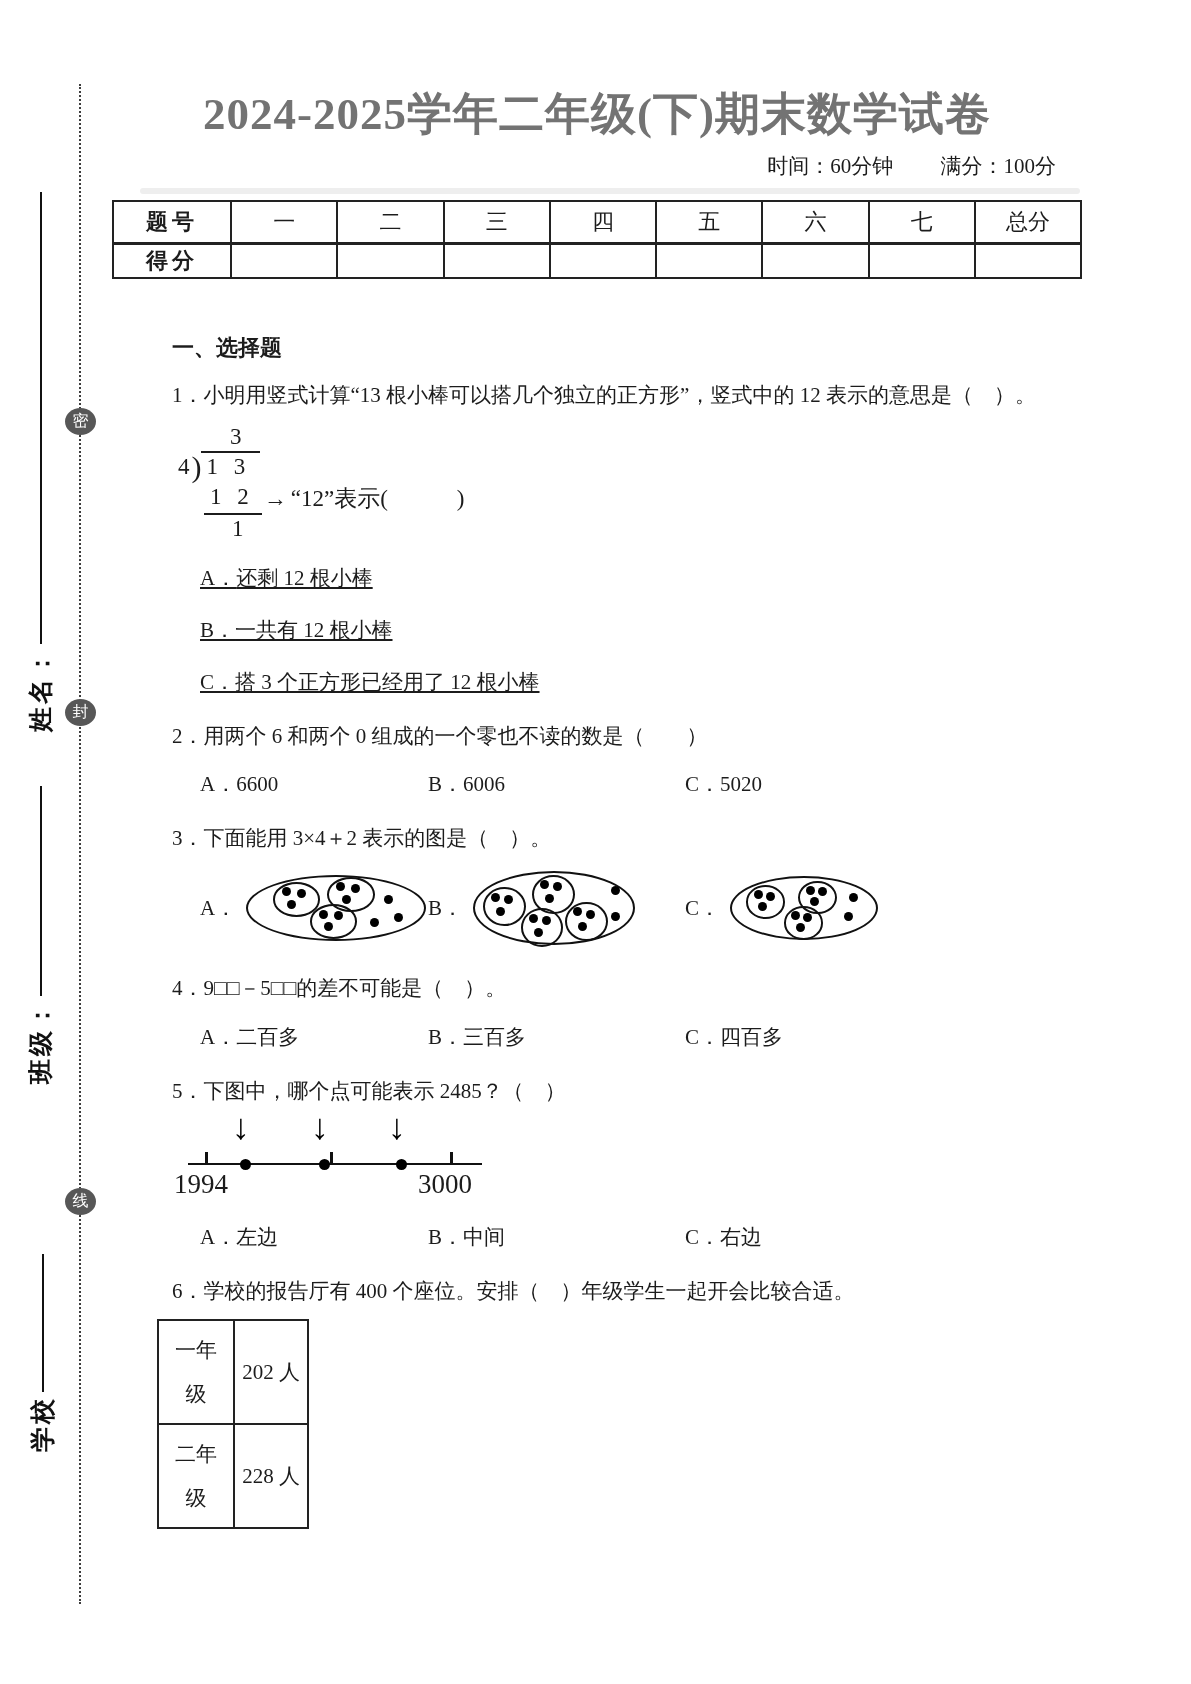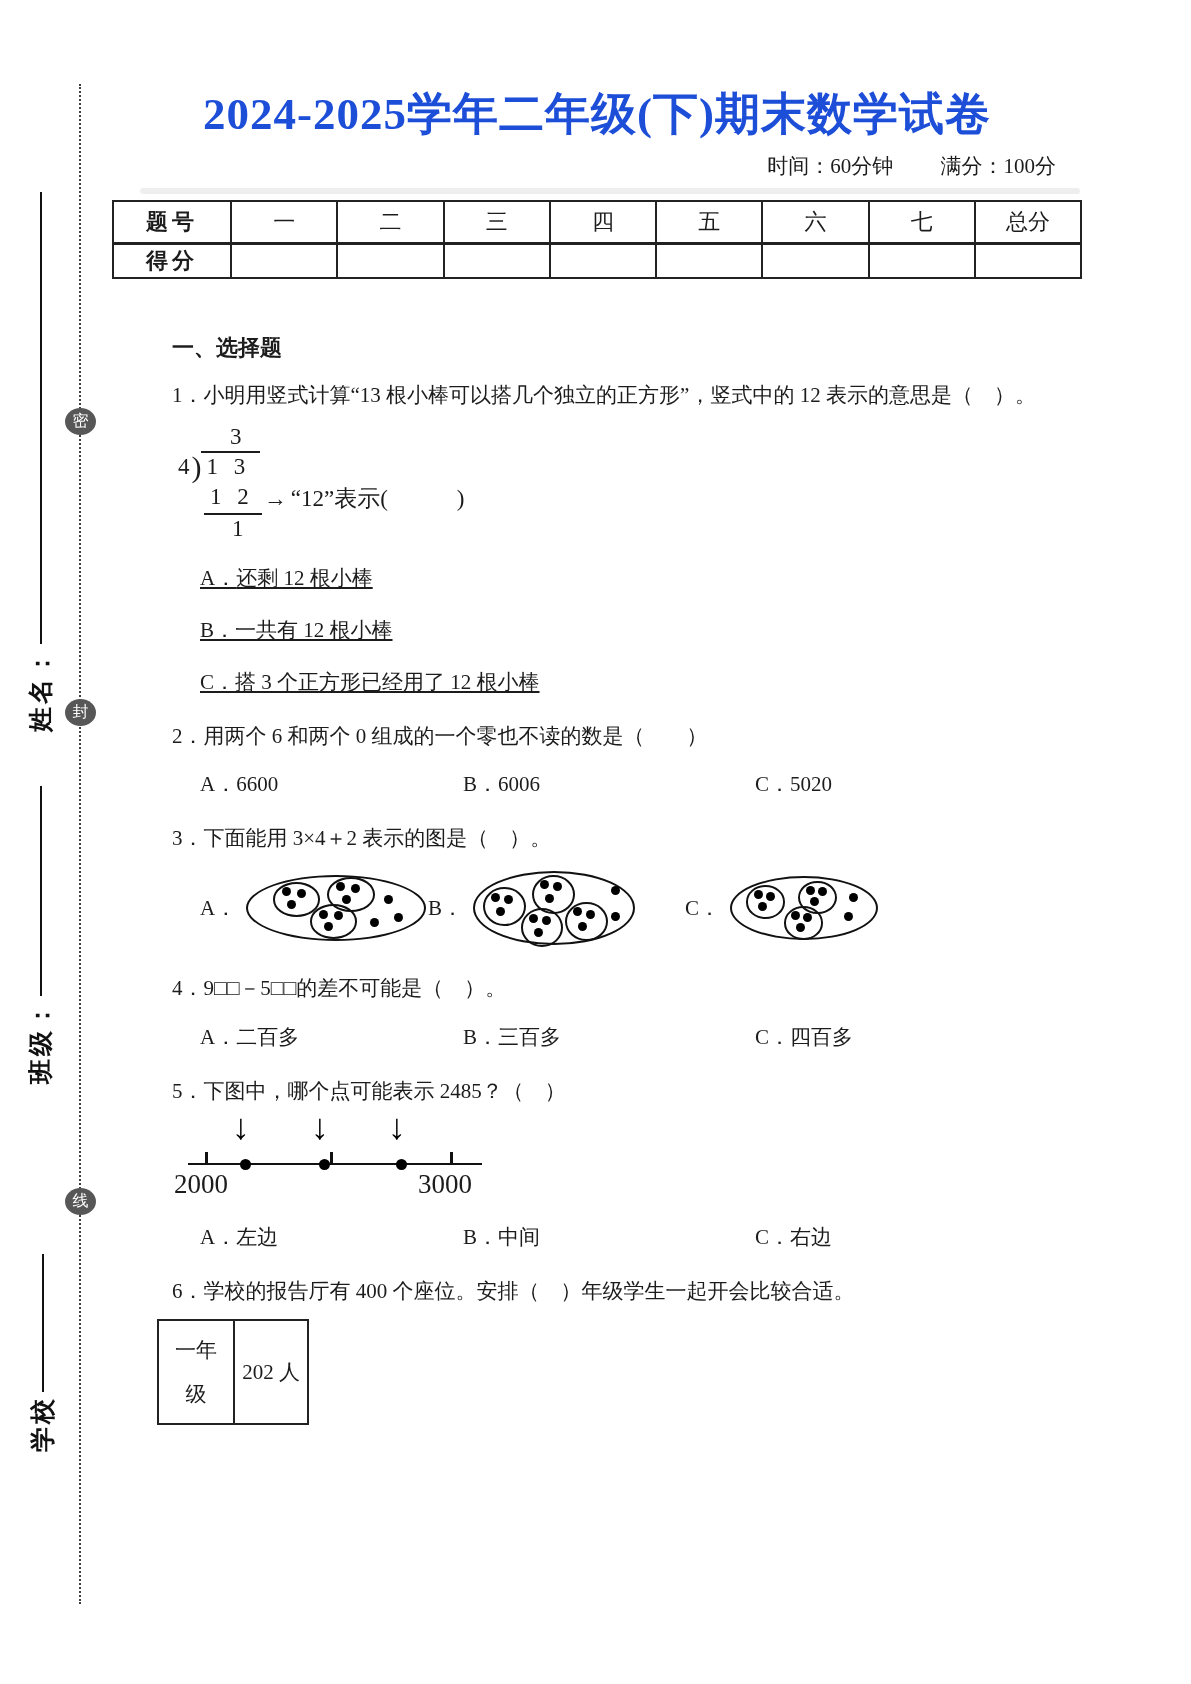--- a/index.html
+++ b/index.html
@@ -20,21 +20,21 @@
   .side-rot {
     position:absolute; transform:rotate(-90deg); transform-origin:0 0;
     display:flex; align-items:center; white-space:nowrap;
     font-size:25px; font-weight:600; letter-spacing:3px; color:#111;
   }
   .side-line { display:inline-block; border-bottom:2.5px solid #111; height:2px; margin-left:4px; }
 
   
   .main { position:absolute; left:112px; top:84px; width:970px; }
 
-  .page-title { text-align:center; font-size:45px; font-weight:900; letter-spacing:1px; color:#1d4ed8; }
+  .page-title { text-align:center; font-size:45px; font-weight:900; letter-spacing:1px; color:#737373; }
   .meta-line { margin-top:8px; text-align:right; padding-right:26px; font-size:21px; }
   .meta-line .gap { margin-left:42px; }
 
   .scan-smudge { position:absolute; left:28px; top:104px; width:940px; height:6px;
     background:#cfcfcf; opacity:.35; border-radius:3px; }
 
   table.score { border-collapse:collapse; width:970px; margin-top:20px; table-layout:fixed;border-radius:20px; }
   table.score td {
     border:2.2px solid #222; text-align:center; font-size:22px;
     height:42px; vertical-align:middle;
@@ -54,21 +54,21 @@
   .ld-dividend { border-top:2.5px solid #1c1c1c; padding:0 10px 0 6px; letter-spacing:5px; }
   .ld-r3 { display:flex; align-items:center; margin-top:2px; }
   .ld-prod { margin-left:26px; border-bottom:2.5px solid #1c1c1c; padding:0 8px 2px 6px; letter-spacing:5px; }
   .ld-arrow { margin:0 4px 0 2px; }
   .ld-rem { margin-left:54px; }
 
   .opt-stack { margin:20px 0 0 88px; font-size:21px; }
   .opt-stack .opt { margin-top:24px;text-decoration:underline; }
   .opt-stack .opt:first-child { margin-top:0; }
 
-  .opt-row { display:grid; grid-template-columns:228px 257px 1fr; margin:20px 0 0 88px; font-size:21px;gap:35px; }
+  .opt-row { display:grid; grid-template-columns:228px 257px 1fr; margin:20px 0 0 88px; font-size:21px; }
 
   
   .dia-row { display:grid; grid-template-columns:228px 257px 1fr; margin:16px 0 0 88px; align-items:center; height:80px; }
   .dia-item { display:flex; align-items:center; font-size:21px; }
   .dia-ellipse { position:relative; border:2.5px solid #111; border-radius:50%; margin-left:10px; }
   .dia-group { position:absolute; border:2px solid #111; border-radius:50%; width:27%; height:56%; }
   .dot { position:absolute; width:9px; height:9px; background:#000; border-radius:50%; }
 
   
   .numline { position:relative; margin:12px 0 0 68px; width:312px; height:86px; }
@@ -271,33 +271,37 @@
     <span class="nl-arrow" style="left:52px">↓</span>
     <span class="nl-arrow" style="left:131px">↓</span>
     <span class="nl-arrow" style="left:208px">↓</span>
     <div class="nl-line"></div>
     <div class="nl-tick" style="left:25px"></div>
     <div class="nl-tick" style="left:150px"></div>
     <div class="nl-tick" style="left:270px"></div>
     <div class="nl-dot" style="left:60px"></div>
     <div class="nl-dot" style="left:139px"></div>
     <div class="nl-dot" style="left:216px"></div>
-    <span class="nl-lab" style="left:-6px">2000</span>
+    <span class="nl-lab" style="left:-6px">1994</span>
     <span class="nl-lab" style="left:238px">3000</span>
   </div>
 
   <div class="opt-row">
     <div><span>A．</span><span>左边</span></div>
     <div><span>B．</span><span>中间</span></div>
     <div><span>C．</span><span>右边</span></div>
   </div>
 
   <div class="q-text" style="margin-top:26px">6．学校的报告厅有 400 个座位。安排（　）年级学生一起开会比较合适。</div>
   <table class="grade">
     <tbody>
         <tr>
       <td class="g">一年级</td>
       <td class="c">202 人</td>
     </tr>
+    <tr>
+      <td class="g">二年级</td>
+      <td class="c">228 人</td>
+    </tr>
   </tbody>
     </table>
 
 </div>
 
 </body></html>

